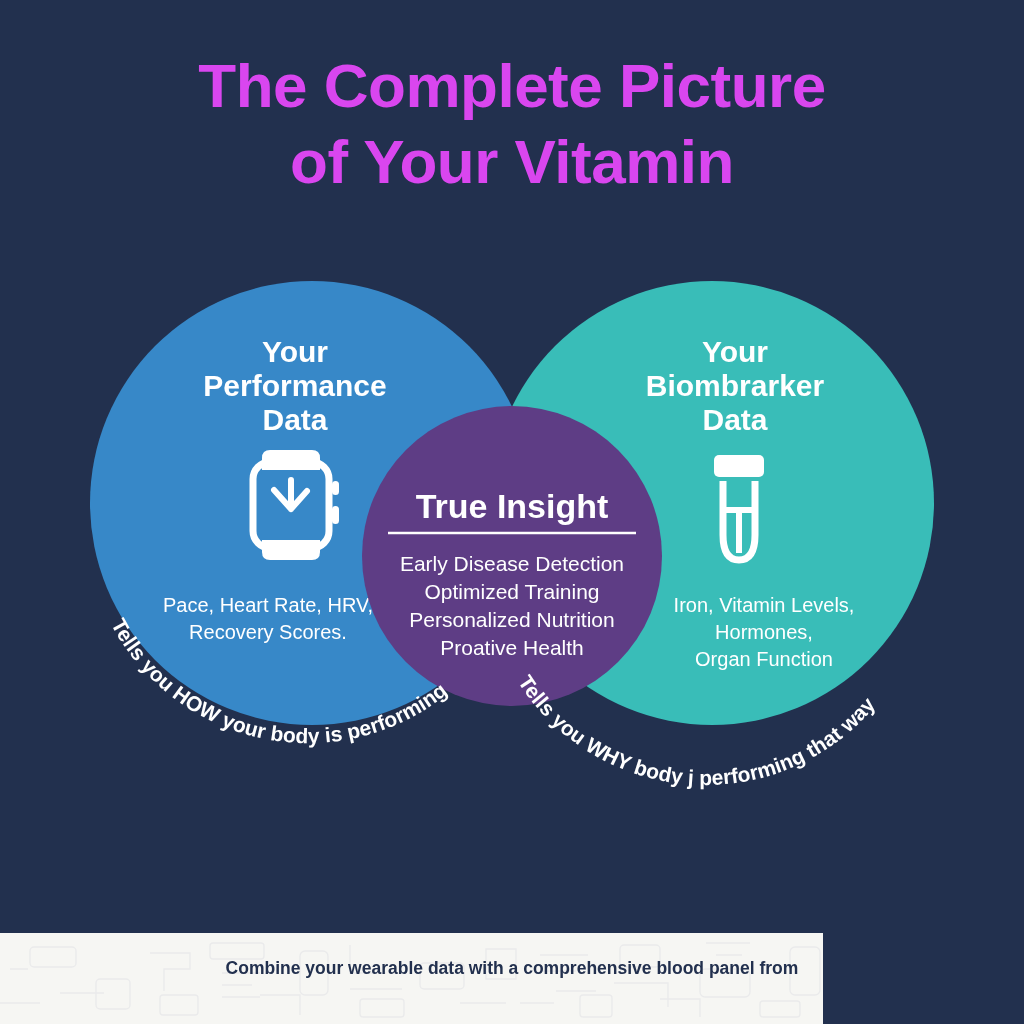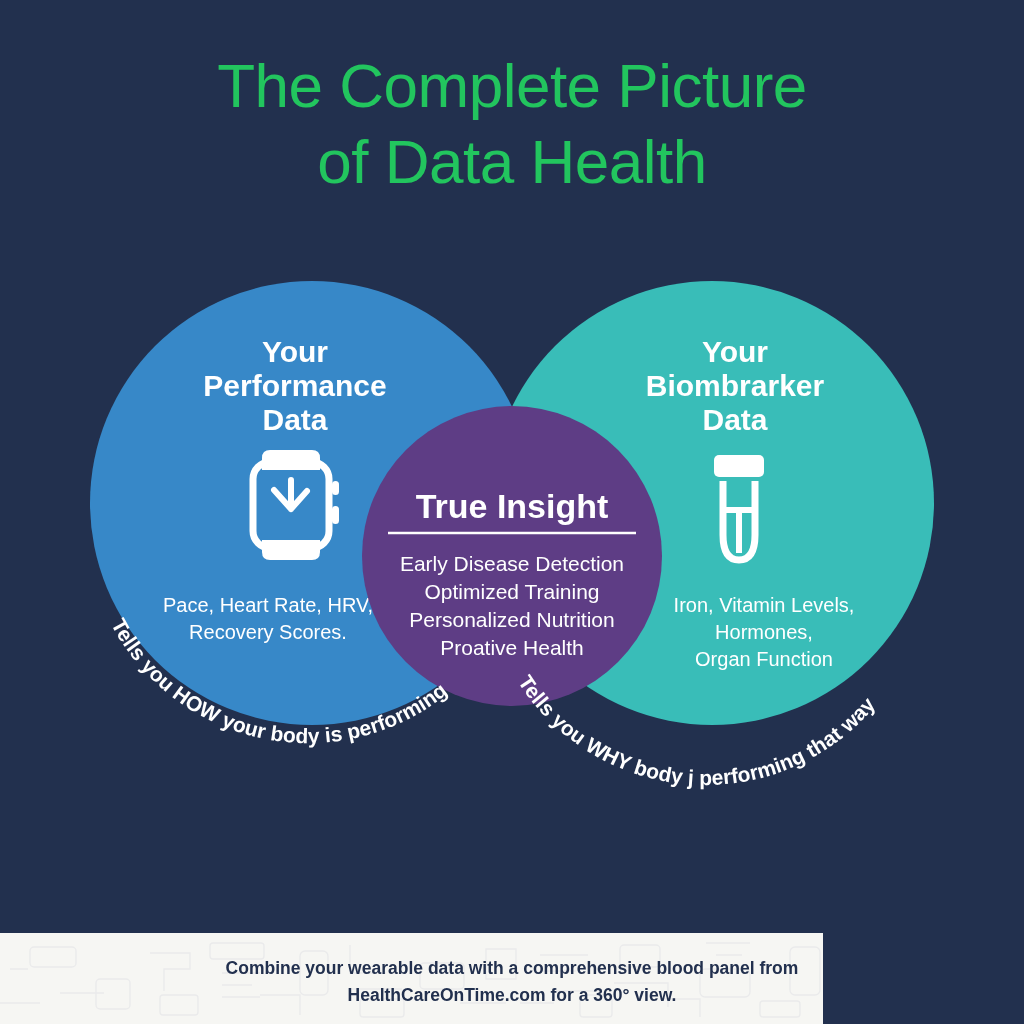--- a/index.html
+++ b/index.html
@@ -20,23 +20,23 @@
     width:1024px; height:1024px;
     display:block;
   }
   .title-block {
     position:absolute;
     left:0; top:48px; width:1024px;
     text-align:center;
     z-index:5;
   }
   .title-line {
-    color:#22c55e;
+    color:#d946ef;
     font-size:62px;
-    font-weight:normal;
+    font-weight:bold;
     line-height:76px;
     letter-spacing:-0.5px;
   }
   .footer-bar {
     position:absolute;
     left:0; top:933px;
     width:823px; height:91px;
     background:#f6f6f3;
     z-index:8;
     overflow:hidden;
@@ -58,21 +58,21 @@
   }
   .footer-line { display:block; }
 </style>
 </head>
 <body>
 
 <div id="stage">
 
   <div class="title-block">
     <div class="title-line">The Complete Picture</div>
-    <div class="title-line">of Data Health</div>
+    <div class="title-line">of Your Vitamin</div>
   </div>
 
   <svg id="venn-svg" viewBox="0 0 1024 1024">
     <defs>
       <clipPath id="clip-left">
           <circle cx="312" cy="503" r="222"></circle>
         </clipPath>
       <clipPath id="clip-right">
           <circle cx="712" cy="503" r="222"></circle>
         </clipPath>
@@ -168,17 +168,16 @@
         <rect x="360" y="66" width="44" height="18" rx="3"></rect>
         <path d="M460 70 h46 M520 70 h34"></path>
         <rect x="580" y="62" width="32" height="22" rx="3"></rect>
         <path d="M660 66 h40 v18"></path>
         <rect x="760" y="68" width="40" height="16" rx="3"></rect>
         <path d="M840 66 h46 M920 66 h50"></path>
       </g>
     </svg>
     <div class="footer-text">
       <span class="footer-line">Combine your wearable data with a comprehensive blood panel from</span>
-      <span class="footer-line">HealthCareOnTime.com for a 360° view.</span>
     </div>
   </div>
 
 </div>
 
 </body></html>

